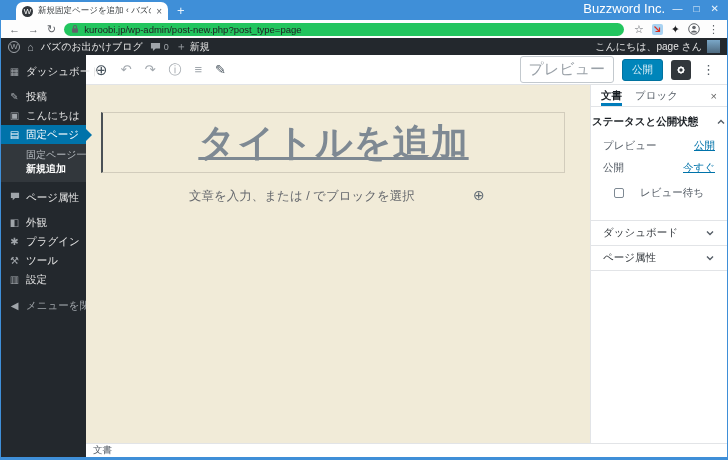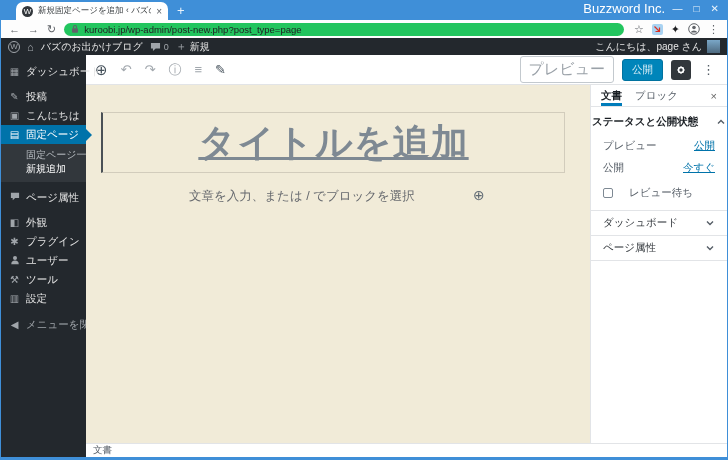--- a/index.html
+++ b/index.html
@@ -52,21 +52,21 @@
   .wpmenu { width:85px; background:#23282d; padding-top:7px; flex:0 0 auto; font-size:10.5px; }
   .wp-item { height:19px; display:flex; align-items:center; gap:5px; padding-left:7px;
              color:#e5e5e5; position:relative; white-space:nowrap; }
   .wp-item .mi { width:13px; text-align:center; color:#a0a5aa; font-size:10px; flex:0 0 auto; }
   .wp-item.active { background:#0073aa; color:#fff; }
   .wp-item.active .mi { color:#fff; }
   .wp-item.active::after { content:''; position:absolute; right:-6px; top:3.5px; z-index:6;
              border-left:6px solid #0073aa; border-top:6px solid transparent; border-bottom:6px solid transparent; }
   .wp-sub { background:#32373c; padding:4px 0 6px 25px; }
   .wp-sub-item { height:14px; line-height:14px; font-size:10px; color:#b4b9be; white-space:nowrap; }
-  .wp-sub-item.current { color:#fff; font-weight:normal; }
+  .wp-sub-item.current { color:#fff; font-weight:bold; }
   .sep { margin-top:6px; }
   .collapse-item { margin-top:7px; color:#a0a5aa; }
 
   
   .content { flex:1; display:flex; flex-direction:column; min-width:0; }
   .ed-header { height:30px; background:#fff; border-bottom:1px solid #e2e4e7;
                display:flex; align-items:center; padding:0 9px; }
   .ed-left { display:flex; align-items:center; gap:13px; }
   .ti { font-size:13px; }
   .ti.dark { color:#44505a; } .ti.dim { color:#a2a8ae; }
@@ -97,21 +97,21 @@
   .ptabs { height:22px; border-bottom:1px solid #e2e4e7; display:flex; align-items:stretch;
            padding:0 10px; gap:13px; }
   .ptab { display:flex; align-items:center; position:relative; }
   .ptab.active { color:#191e23; font-weight:bold; }
   .ptab.active::after { content:''; position:absolute; left:0; right:0; bottom:0; height:3px; background:#007cba; }
   .ptab-close { margin-left:auto; display:flex; align-items:center; color:#666; font-size:11px; }
   .psec-head { display:flex; align-items:center; justify-content:space-between; padding:8px 1px 6px; }
   .psec-title { color:#191e23; font-weight:bold; }
   .prow { display:flex; justify-content:space-between; padding:4px 12px; }
   .plink { color:#0073aa; text-decoration:underline; }
-  .pcheck { display:flex; align-items:center; gap:16px; padding:7px 12px 10px; border-bottom:1px solid #e2e4e7; }
+  .pcheck { display:flex; align-items:center; gap:16px; padding:7px 12px 20px; border-bottom:1px solid #e2e4e7;justify-content:center; }
   .cbox { width:10px; height:10px; border:1px solid #7e8993; border-radius:2px; background:#fff; flex:0 0 auto; }
   .psection { height:25px; display:flex; align-items:center; justify-content:space-between;
               padding:0 12px; border-bottom:1px solid #e2e4e7; color:#32373c; }
 
   .ed-footer { height:14px; background:#fff; border-top:1px solid #e2e4e7;
                display:flex; align-items:center; padding-left:7px; font-size:9.5px; color:#555d66; }
 </style>
 </head>
 <body>
 
@@ -203,27 +203,20 @@
             </svg></span>
         <span>ページ属性</span>
       </div>
       <div class="wp-item sep">
         <span class="mi">◧</span>
         <span>外観</span>
       </div>
       <div class="wp-item">
         <span class="mi">✱</span>
         <span>プラグイン</span>
-      </div>
-      <div class="wp-item">
-        <span class="mi"><svg width="10" height="10" viewBox="0 0 12 12">
-              <circle cx="6" cy="3.6" r="2.4" fill="#a0a5aa"></circle>
-              <path d="M1.5 11a4.5 4.5 0 0 1 9 0z" fill="#a0a5aa"></path>
-            </svg></span>
-        <span>ユーザー</span>
       </div>
       <div class="wp-item">
         <span class="mi">⚒</span>
         <span>ツール</span>
       </div>
       <div class="wp-item">
         <span class="mi">▥</span>
         <span>設定</span>
       </div>
       <div class="wp-item collapse-item">

